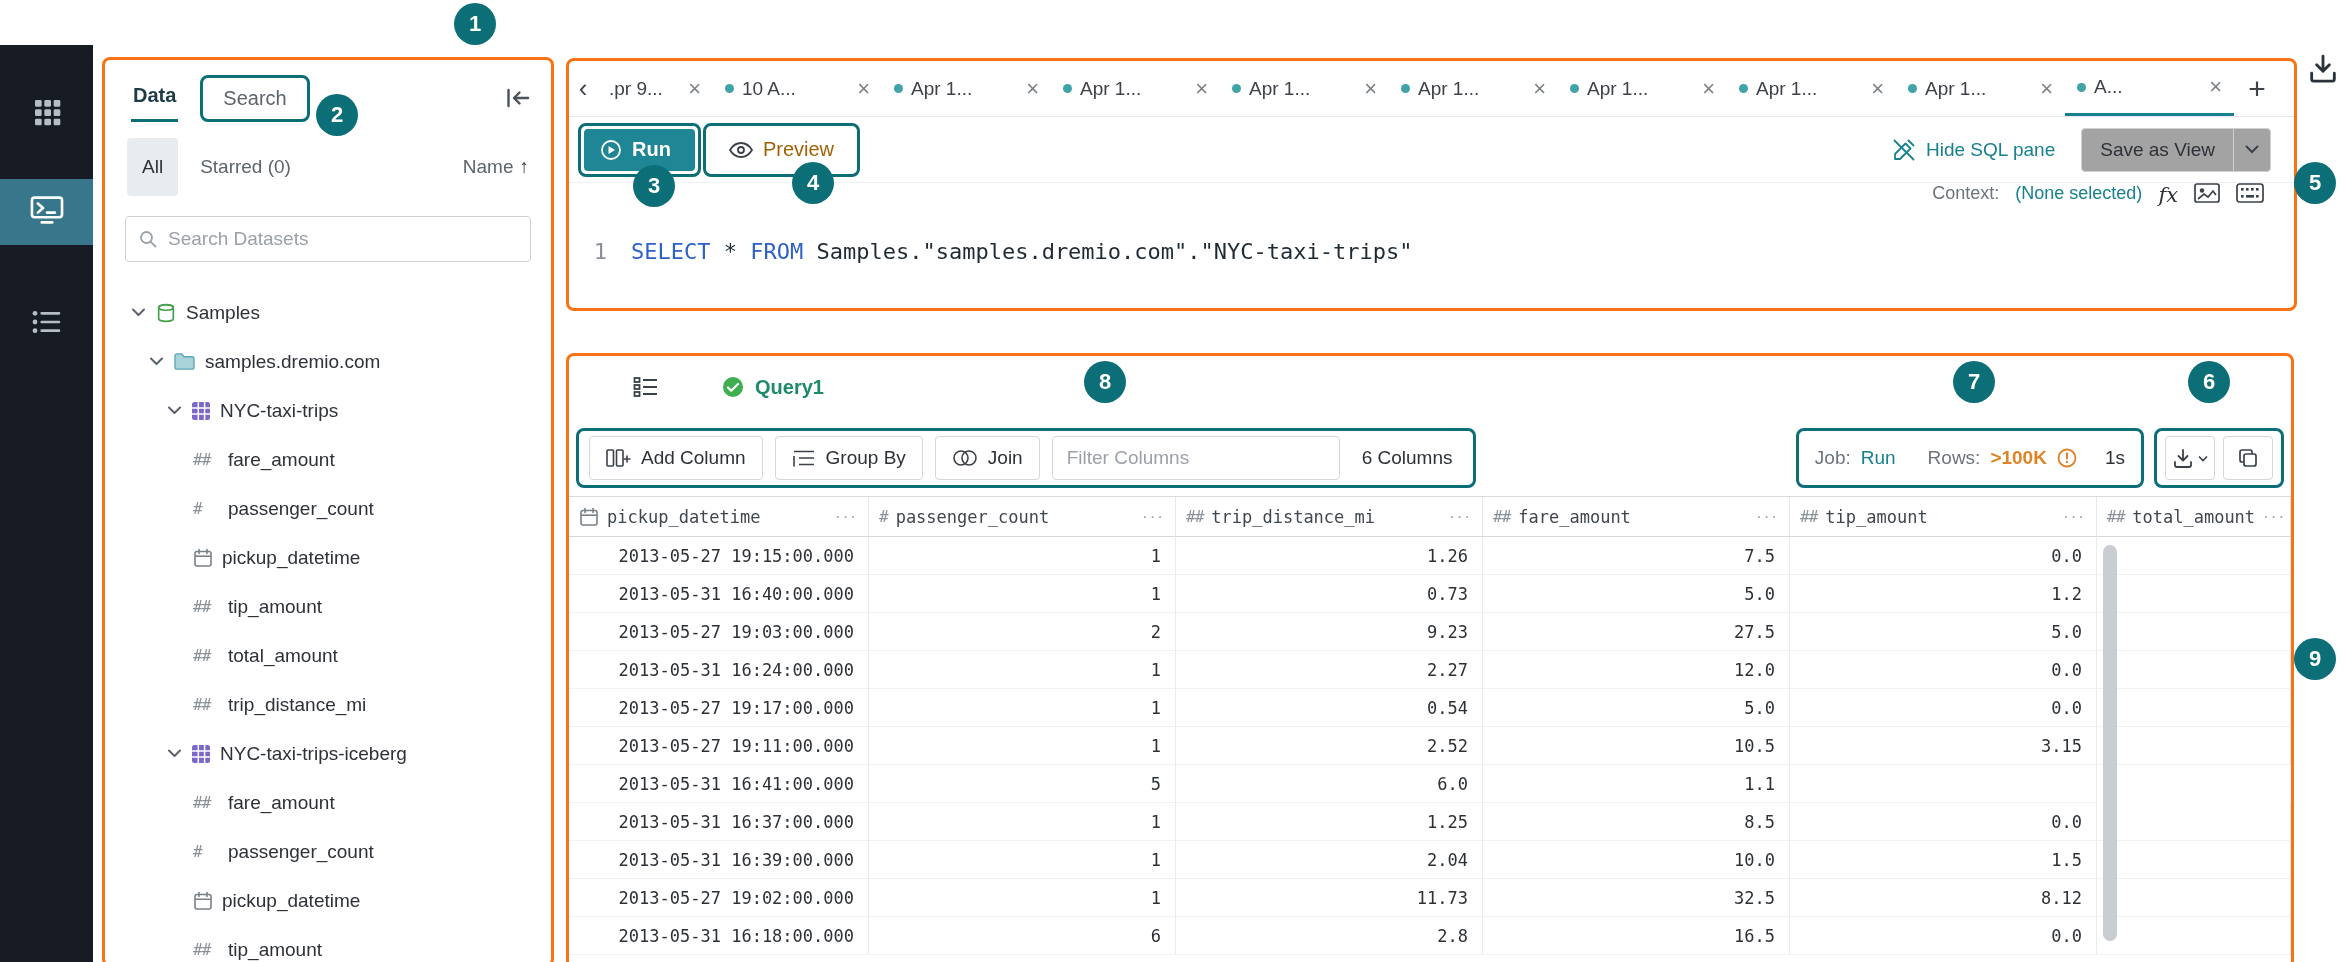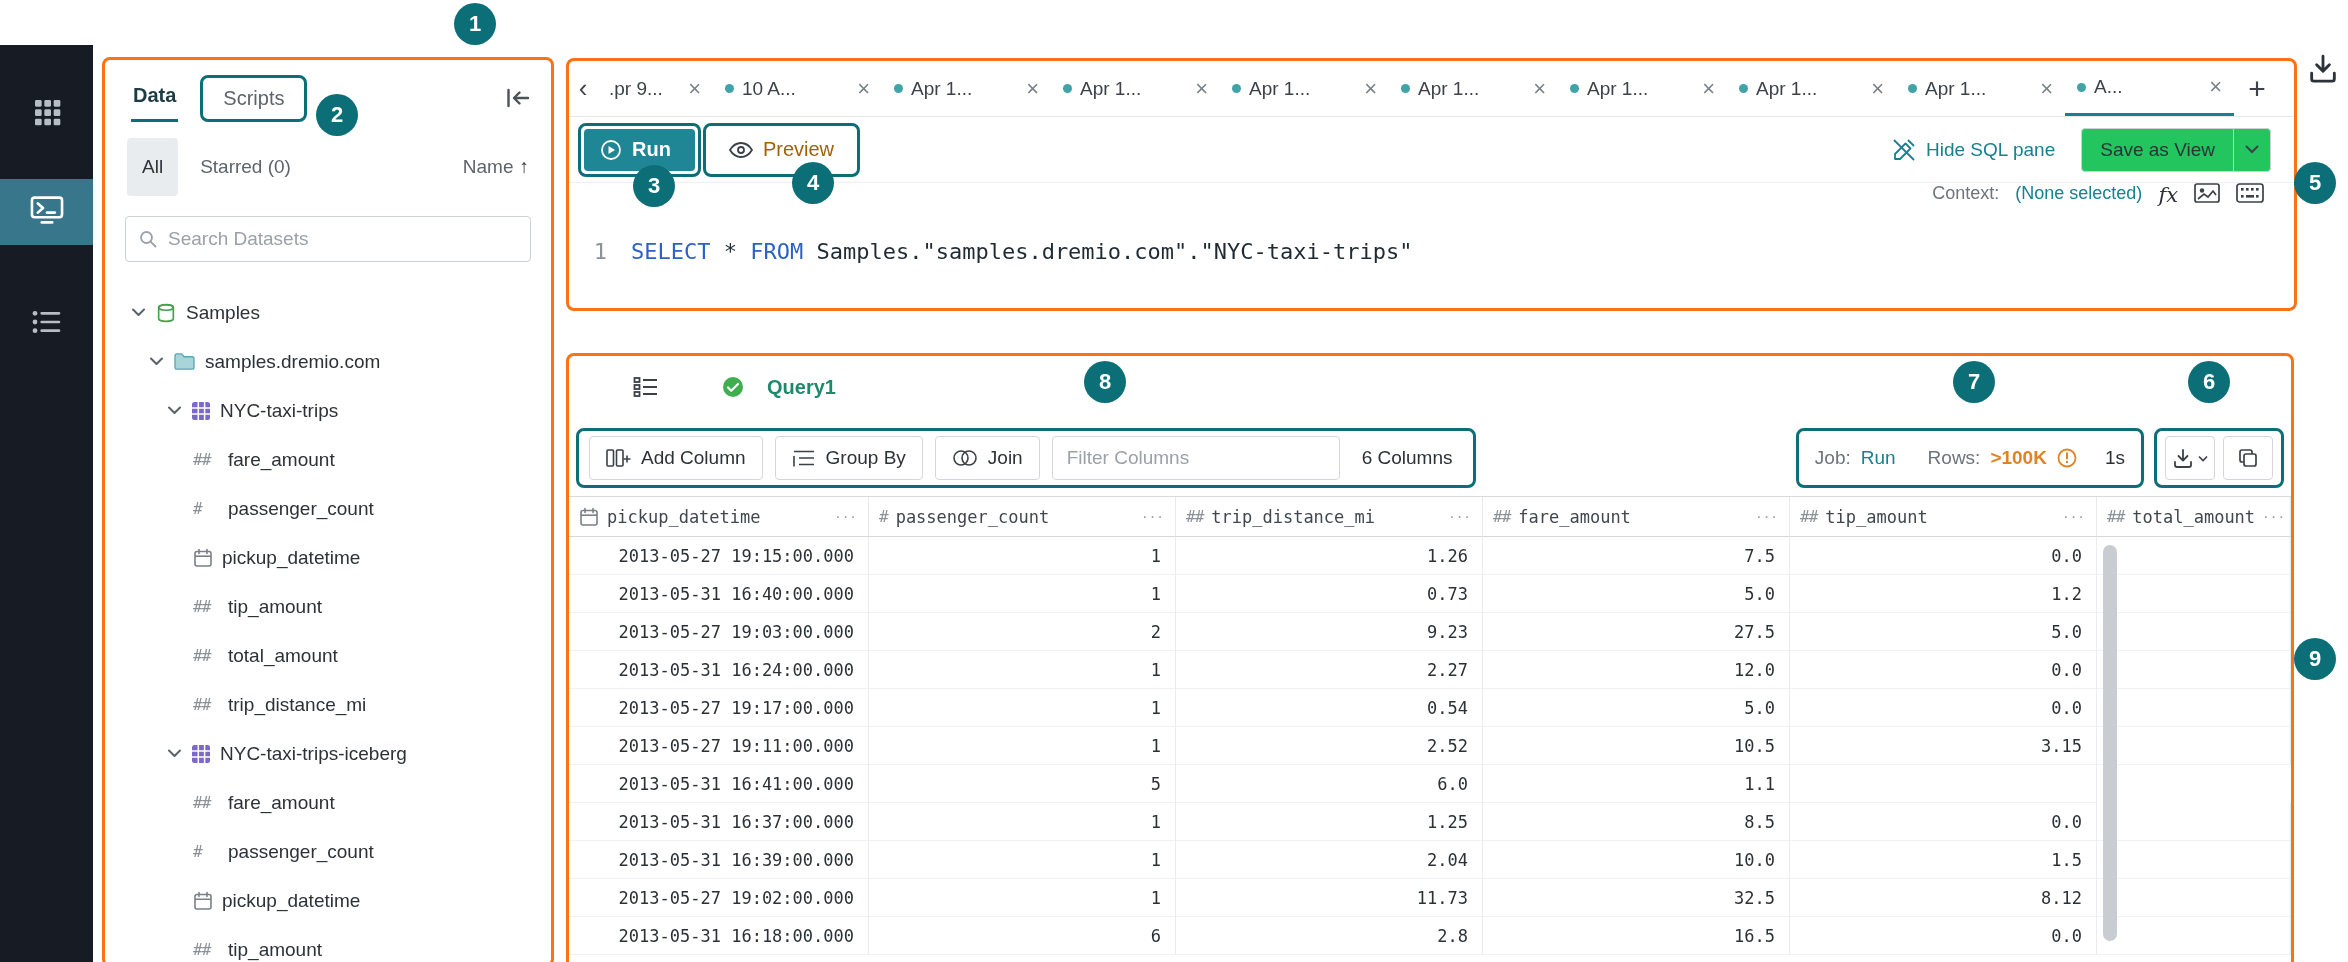--- a/index.html
+++ b/index.html
@@ -57,41 +57,41 @@
 
   .editor-bar { height:66px; display:flex; align-items:center; padding:0 9px; border-bottom:1px solid #eef0f2; }
   .annot-wrap { border:3px solid #0c6f78; border-radius:8px; padding:3px; display:flex; }
   .annot-wrap + .annot-wrap { margin-left:2px; }
   .run-btn { background:#1f8695; color:#fff; border:none; border-radius:4px; height:42px; padding:0 24px 0 16px;
              display:flex; align-items:center; gap:10px; font-size:20px; font-weight:600; font-family:inherit; cursor:pointer; }
   .preview-btn { background:#fff; border:none; height:42px; padding:0 20px; display:flex; align-items:center; gap:10px;
                  font-size:20px; color:#a16207; font-family:inherit; cursor:pointer; }
   .right-cluster { margin-left:auto; display:flex; align-items:center; gap:26px; padding-right:14px; }
   .hide-sql { display:flex; gap:10px; align-items:center; color:#17818f; font-size:19px; cursor:pointer; }
-  .save-view { display:flex; align-items:center; border:1px solid #ccd1d6; border-radius:4px; height:44px; background:#22c55e; cursor:pointer; }
+  .save-view { display:flex; align-items:center; border:1px solid #ccd1d6; border-radius:4px; height:44px; background:#a3a3a3; cursor:pointer; }
   .save-view .lbl { padding:0 18px; font-size:19px; color:#2d3238; }
   .save-view .sep { width:1px; height:42px; background:#ccd1d6; }
   .save-view .caret { width:36px; display:flex; align-items:center; justify-content:center; }
 
   .context-row { height:42px; display:flex; justify-content:flex-end; gap:16px; padding:0 30px; font-size:18px; }
   .ctx-label { color:#6d747c; }
   .ctx-value { color:#17818f; cursor:pointer; }
   .ctx-icon { display:flex; cursor:pointer; }
   .fx { font-family:"DejaVu Serif",serif; font-style:italic; font-size:21px; color:#2d3238; }
 
   .code-row { display:flex; align-items:flex-start; padding-top:14px; font-family:"DejaVu Sans Mono",monospace; font-size:22px; }
   .gutter { width:62px; text-align:right; padding-right:24px; color:#8a9198; }
   .kw { color:#2d61c8; }
   .code-rest { color:#1f2a33; }
 
   
   .results-region { position:absolute; left:566px; top:341px; width:1728px; height:616px; background:#fff; overflow:hidden; z-index:10; }
   .results-head { height:62px; display:flex; align-items:center; padding-left:64px; }
   .head-icon { display:flex; cursor:pointer; }
-  .query-tab { display:flex; align-items:center; gap:22px; margin-left:62px; font-size:20px; font-weight:600; color:#1d8a6c; cursor:pointer; }
+  .query-tab { display:flex; align-items:center; gap:10px; margin-left:62px; font-size:20px; font-weight:600; color:#1d8a6c; cursor:pointer; }
   .results-toolbar { display:flex; align-items:center; padding:0 7px; margin-top:10px; }
   .tb-group { border:3px solid #0c6f78; border-radius:8px; height:60px; display:flex; align-items:center; gap:12px; padding:0 10px; background:#fff; }
   .tb-btn { height:44px; border:1px solid #d3d7db; border-radius:4px; background:#fff; display:flex; align-items:center; gap:10px;
             padding:0 16px; font-size:19px; color:#2d3238; font-family:inherit; cursor:pointer; white-space:nowrap; }
   .filter-input { height:44px; border:1px solid #d3d7db; border-radius:4px; width:288px; padding:0 14px; font-size:19px;
                   font-family:inherit; color:#2d3238; outline:none; }
   .filter-input::placeholder { color:#9ba1a8; }
   .col-count { font-size:19px; color:#2d3238; padding:0 10px; white-space:nowrap; }
   .spacer { flex:1; }
   .job-group { gap:10px; padding:0 16px; }
@@ -155,21 +155,21 @@
             <circle cx="3" cy="10" r="1.8"></circle>
             <circle cx="3" cy="16.5" r="1.8"></circle>
           </g>
         </svg></span>
   </div>
 </aside>
 
 <section class="left-panel annot-border">
   <div class="panel-tabs">
     <div class="tab-data"><span>Data</span></div>
-    <div class="tab-scripts"><span>Scripts</span></div>
+    <div class="tab-scripts"><span>Search</span></div>
     <div class="collapse-btn">
         <svg width="26" height="22" viewBox="0 0 26 22">
           <path d="M3.5 3v16" stroke="#4a5158" stroke-width="2.4" stroke-linecap="round"></path>
           <path d="M23 11H9.5" stroke="#4a5158" stroke-width="2.4" stroke-linecap="round"></path>
           <path d="M14.5 5.5 9 11l5.5 5.5" fill="none" stroke="#4a5158" stroke-width="2.4" stroke-linecap="round" stroke-linejoin="round"></path>
         </svg>
       </div>
   </div>
   <div class="filter-row">
     <div class="pill">All</div>

